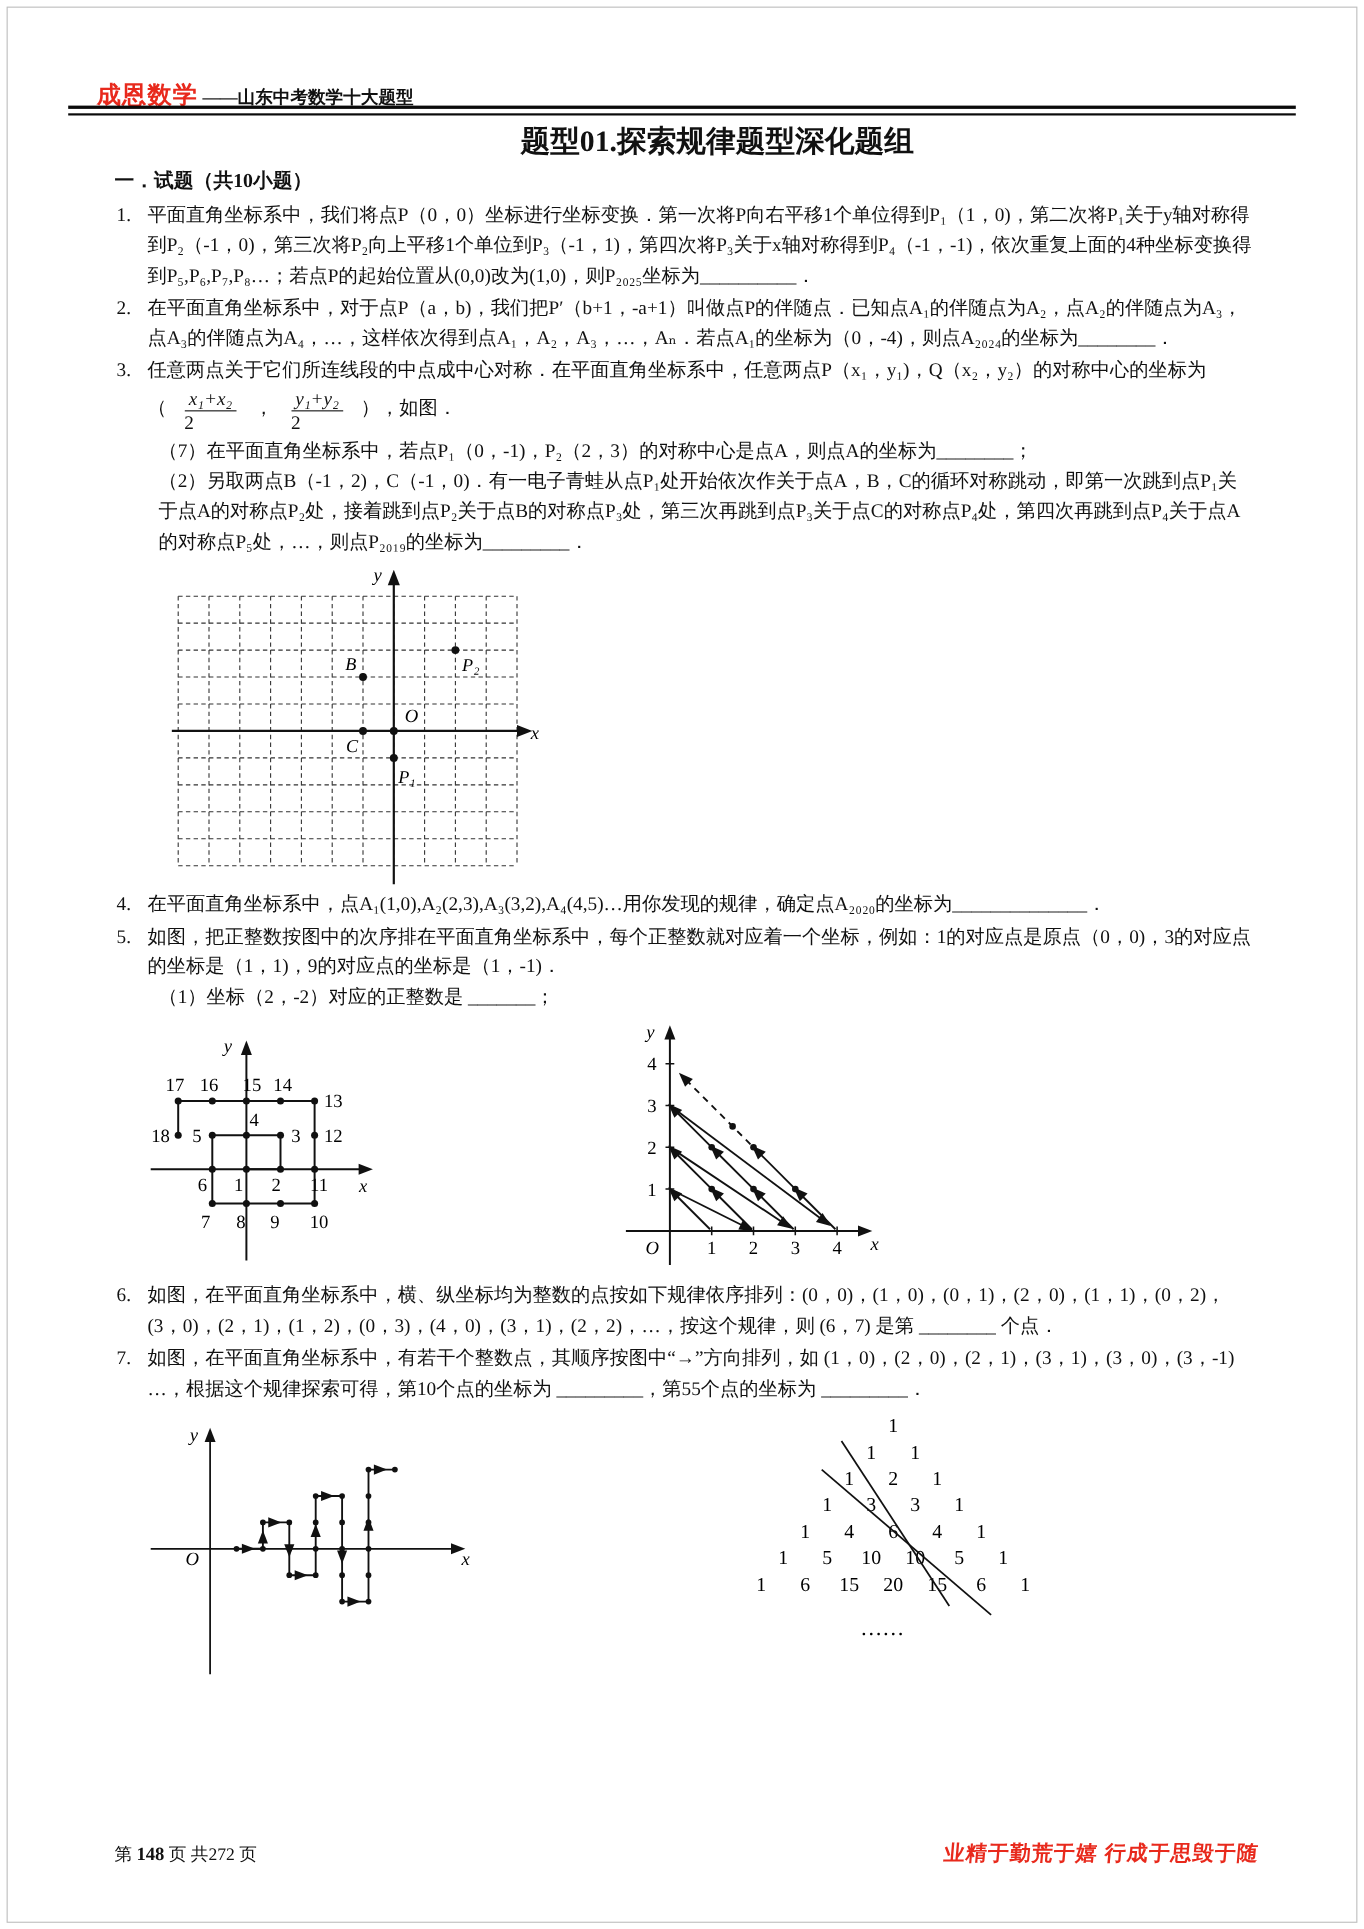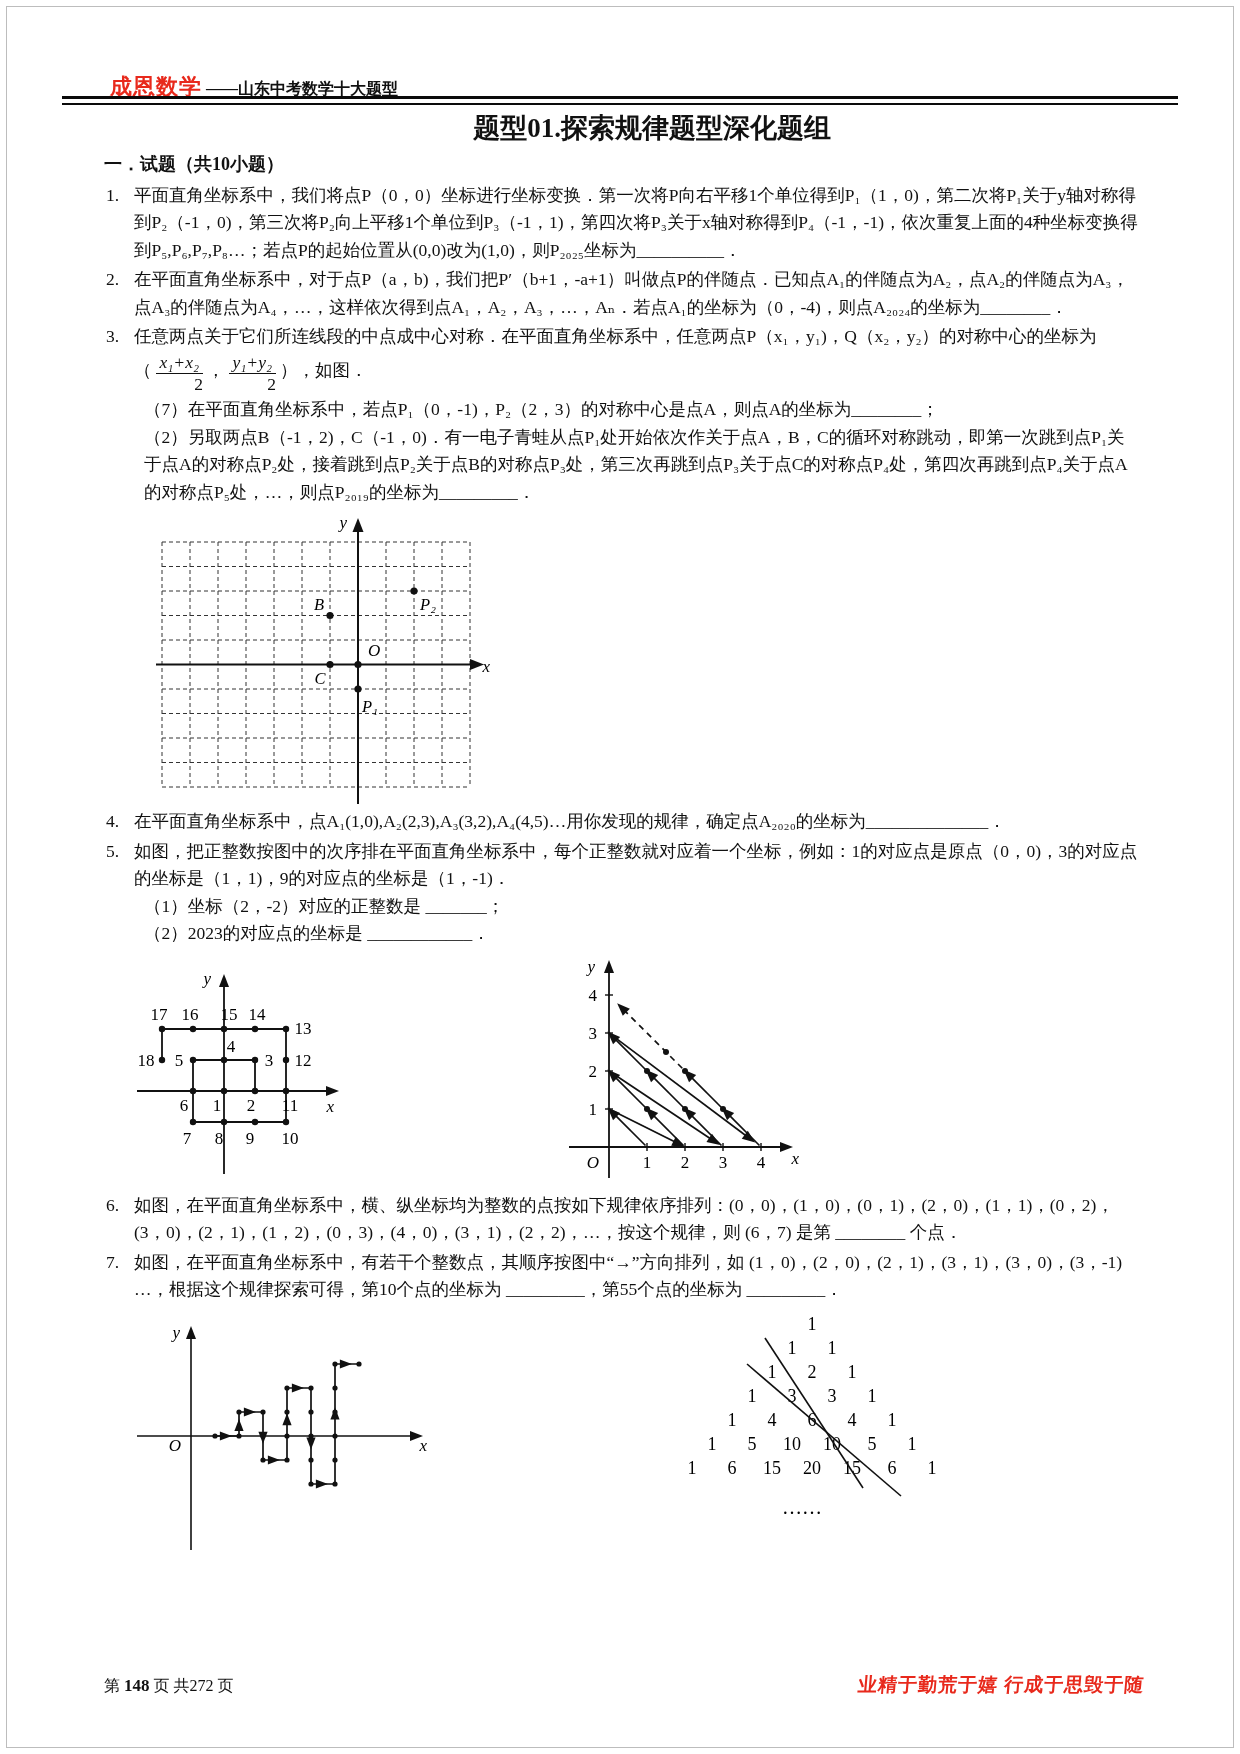--- a/index.html
+++ b/index.html
@@ -1,30 +1,30 @@
 <!DOCTYPE html>
 <html><head>
 <meta charset="utf-8">
 <style>
   html,body{margin:0;padding:0;background:#9a9a9a;}
   .page{position:relative;width:1240px;height:1754px;background:#ffffff;margin:0 auto;
         font-family:"Liberation Serif","DejaVu Serif",serif;color:#111;overflow:hidden;}
   .frame{position:absolute;inset:6px;border:1px solid #bdbdbd;pointer-events:none;}
-  .header{position:absolute;top:72px;left:110px;}
+  .header{position:absolute;top:72px;left:88px;}
   .brand{color:#e8291c;font-weight:bold;font-size:22px;font-family:"Liberation Sans","DejaVu Sans",sans-serif;letter-spacing:1px;}
   .brand-suffix{font-size:16px;font-weight:bold;margin-left:4px;}
   .rule{position:absolute;top:96px;left:62px;right:62px;height:4px;border-top:3px solid #0a0a0a;border-bottom:2px solid #0a0a0a;}
   .title{position:absolute;top:110px;left:0;width:100%;text-align:center;font-size:27px;font-weight:bold;padding-left:32px;}
   .content{position:absolute;top:151px;left:104px;width:1034px;font-size:17.5px;line-height:27.5px;}
   .section-heading{font-weight:bold;font-size:18px;margin:0 0 3px 0;}
   .problem{position:relative;padding-left:30px;margin:0 0 2px 0;}
   .problem .num{position:absolute;left:2px;top:0;}
   .sub{margin-left:10px;}
   .fracline{margin:2px 0;}
-  .frac{display:inline-block;text-align:right;vertical-align:-14px;line-height:1.1;margin:0 4px;}
+  .frac{display:inline-block;text-align:left;vertical-align:-14px;line-height:1.1;margin:0 16px;}
   .frac .fn{display:block;border-bottom:1.4px solid #111;padding:0 4px 1px 4px;font-style:italic;}
   .frac .fd{display:block;padding-top:1px;}
   .figrow{display:flex;align-items:flex-start;}
   .fig-a-wrap{margin:6px 0 4px 52px;}
   .fig-b-wrap{margin:16px 0 0 25px;}
   .fig-c-wrap{margin:2px 0 0 190px;}
   .fig-d-wrap{margin:12px 0 0 25px;}
   .fig-e-wrap{margin:6px 0 0 168px;}
   svg{display:block;}
   svg text{font-family:"Liberation Serif","DejaVu Serif",serif;}
@@ -117,21 +117,20 @@
 
     <div class="problem">
       <span class="num">4.</span>
       <span>在平面直角坐标系中，点A₁(1,0),A₂(2,3),A₃(3,2),A₄(4,5)…用你发现的规律，确定点A₂₀₂₀的坐标为______________．</span>
     </div>
 
     <div class="problem">
       <span class="num">5.</span>
       <span>如图，把正整数按图中的次序排在平面直角坐标系中，每个正整数就对应着一个坐标，例如：1的对应点是原点（0，0)，3的对应点的坐标是（1，1)，9的对应点的坐标是（1，-1)．</span>
       <div class="sub">（1）坐标（2，-2）对应的正整数是 _______；</div>
-      <div class="sub">（2）2023的对应点的坐标是 ____________．</div>
     </div>
 
     <div class="figrow">
       <div class="fig-b-wrap">
         <svg id="fig-spiral" width="230" height="212" viewBox="0 0 230 212">
             <line x1="8" y1="125" x2="202" y2="125" stroke="#111" stroke-width="1.8"></line>
             <polygon points="-11,-5 2,0 -11,5" transform="translate(208,125) rotate(0)" fill="#111"></polygon>
             <line x1="95" y1="208" x2="95" y2="14" stroke="#111" stroke-width="1.8"></line>
             <polygon points="-11,-5 2,0 -11,5" transform="translate(95,10) rotate(-90)" fill="#111"></polygon>
             <text x="82" y="18" text-anchor="end" font-size="17" class="axlab">y</text>

